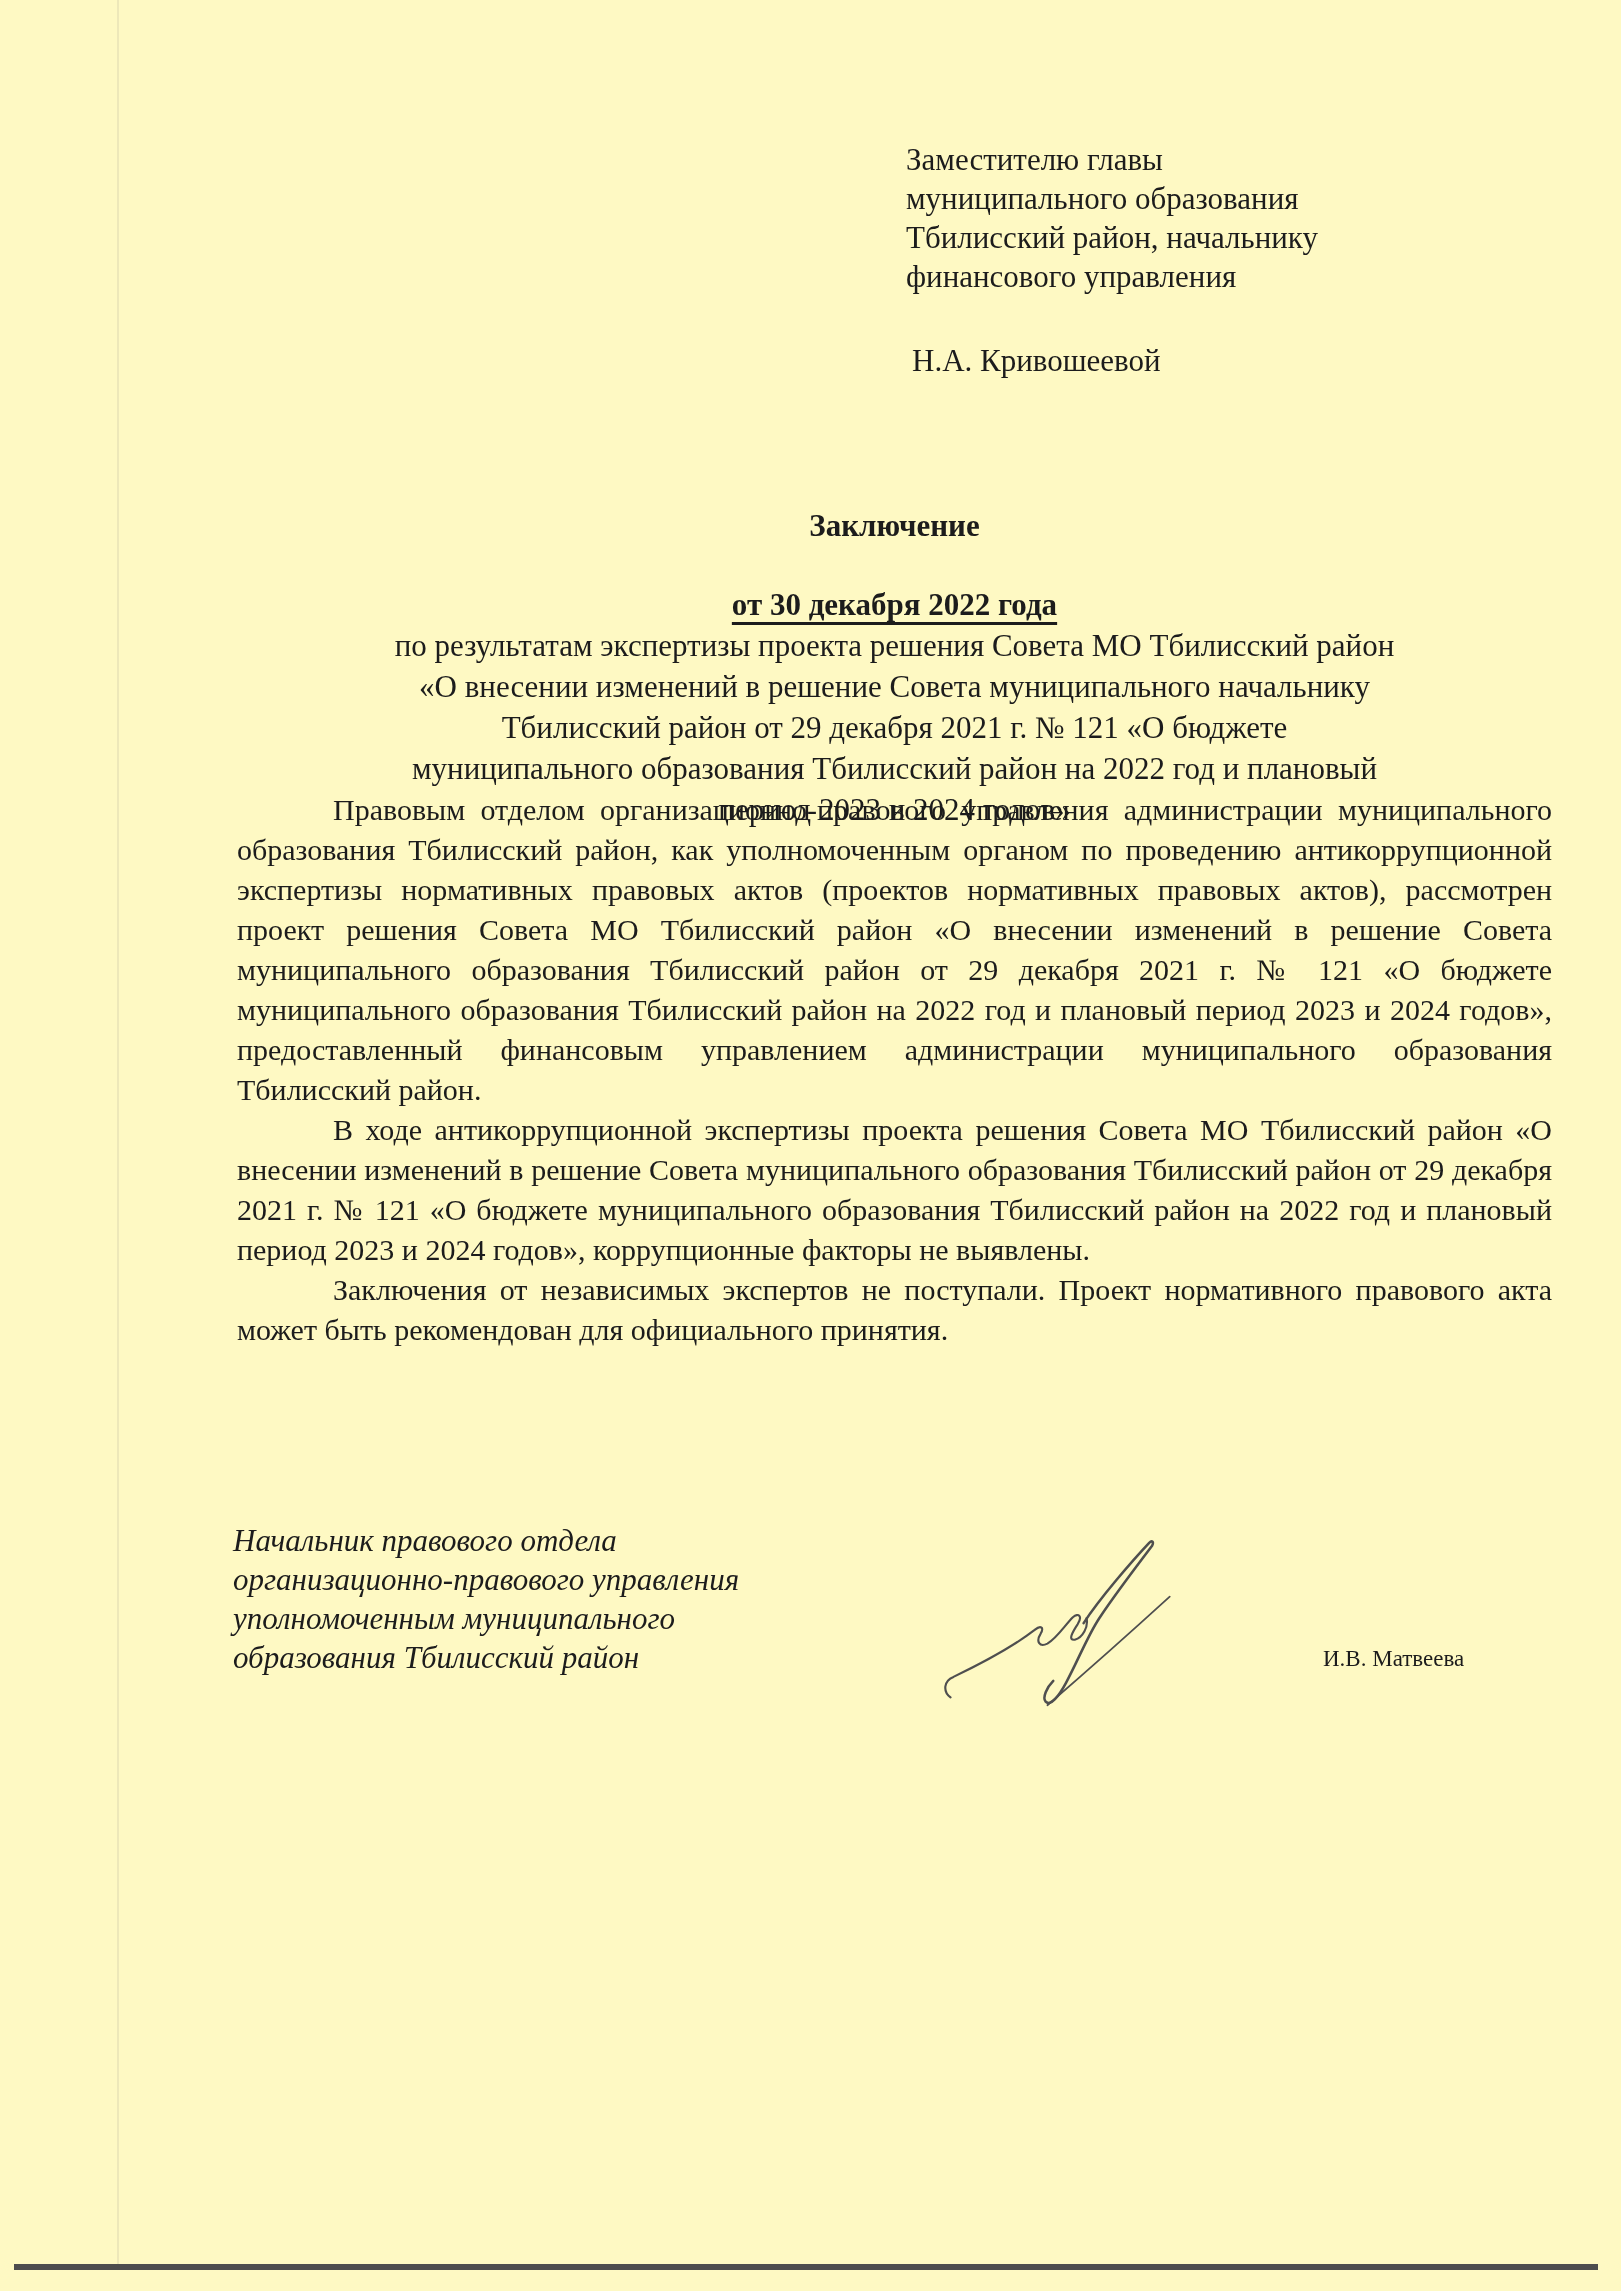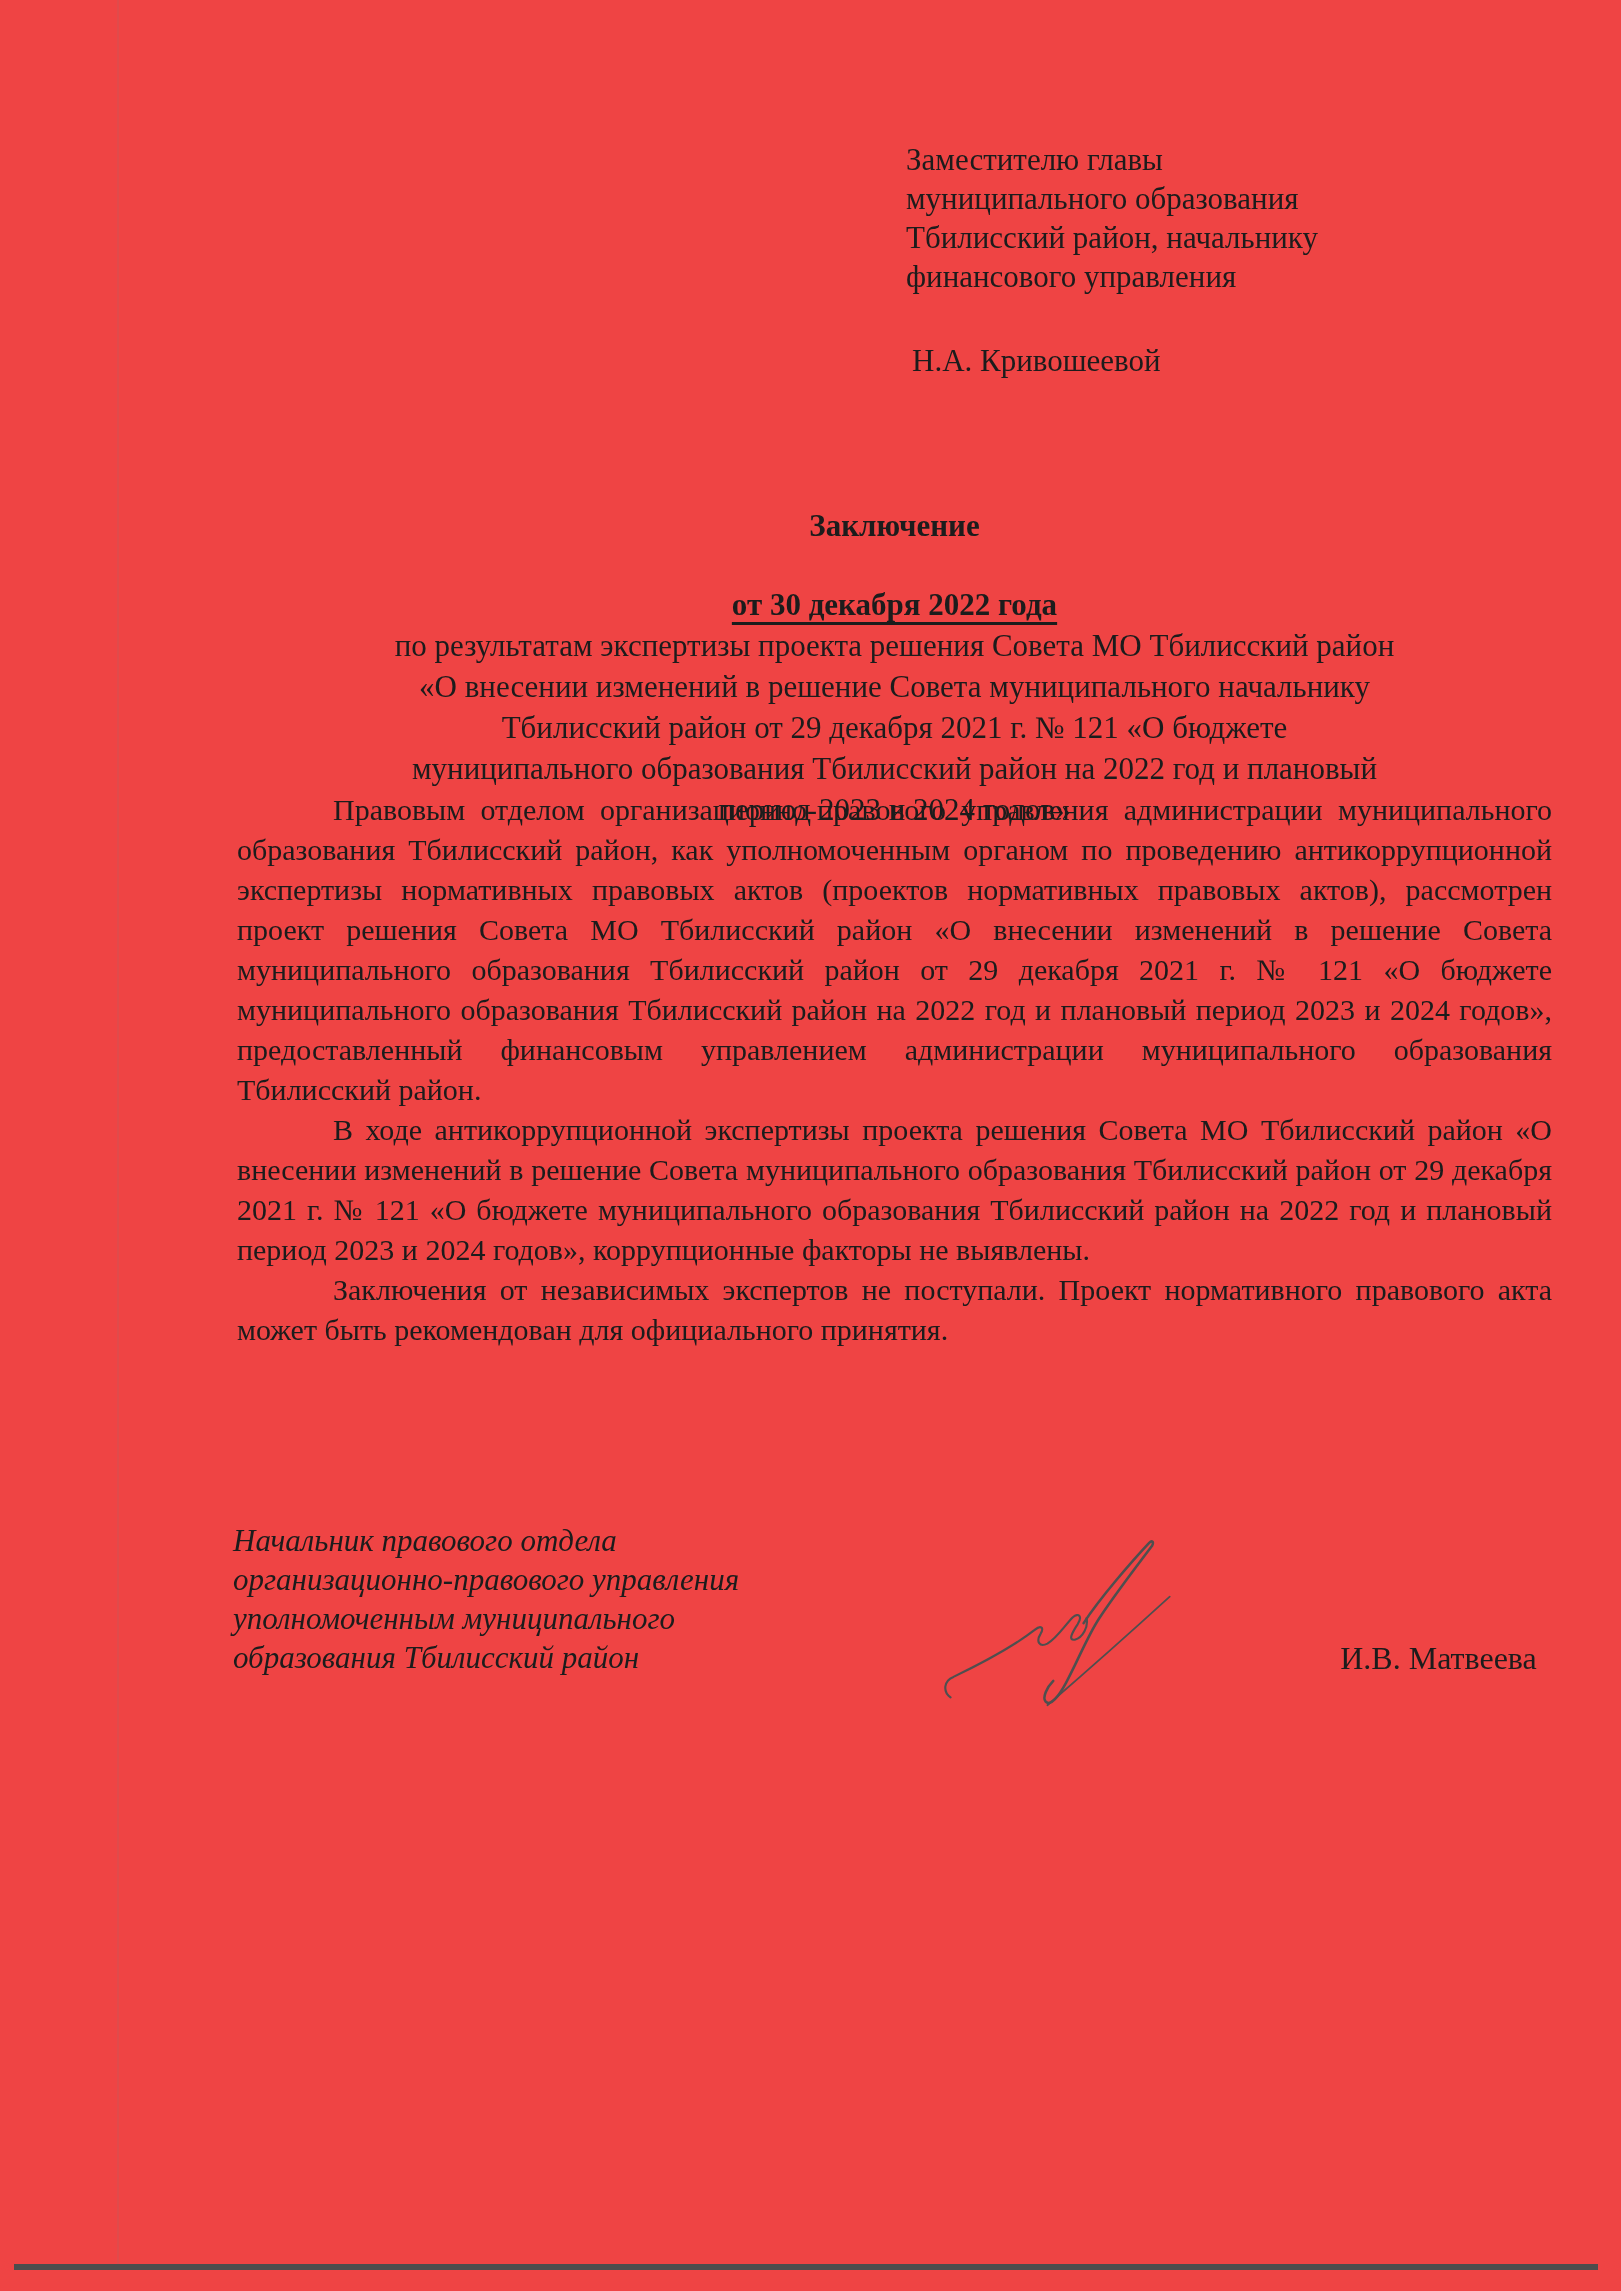--- a/index.html
+++ b/index.html
@@ -4,21 +4,21 @@
 <style>
   html, body {
     margin: 0;
     padding: 0;
     background: #ffffff;
   }
   .page {
     position: relative;
     width: 1621px;
     height: 2292px;
-    background: #ef4444;
+    background: #fef9c3;
     overflow: hidden;
     font-family: "Liberation Serif", "DejaVu Serif", serif;
     color: #1c1c1c;
   }
   
   .scan-vline {
     position: absolute;
     left: 117px;
     top: 0;
     width: 2px;
@@ -92,23 +92,23 @@
     left: 929px;
     top: 1521px;
     width: 274px;
     height: 211px;
   }
   .sig-name {
     position: absolute;
     left: 1323px;
     top: 1639px;
     width: 231px;
-    font-size: 32px;
+    font-size: 23px;
     line-height: 39px;
-    text-align: center;
+    text-align: left;
     white-space: nowrap;
   }
 </style>
 </head>
 <body>
 
 <div class="page">
 
   <div class="scan-vline"></div>
 

